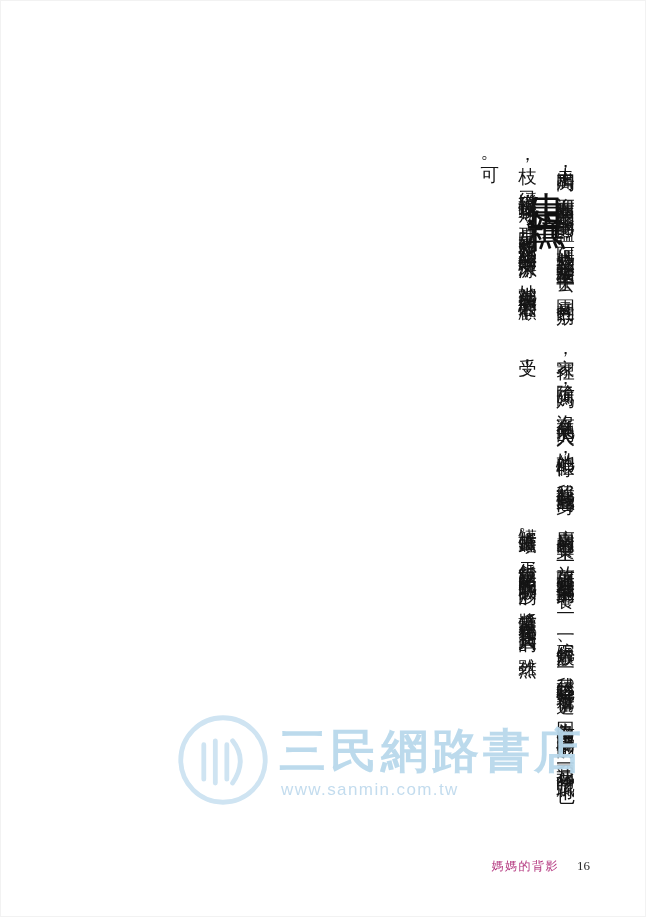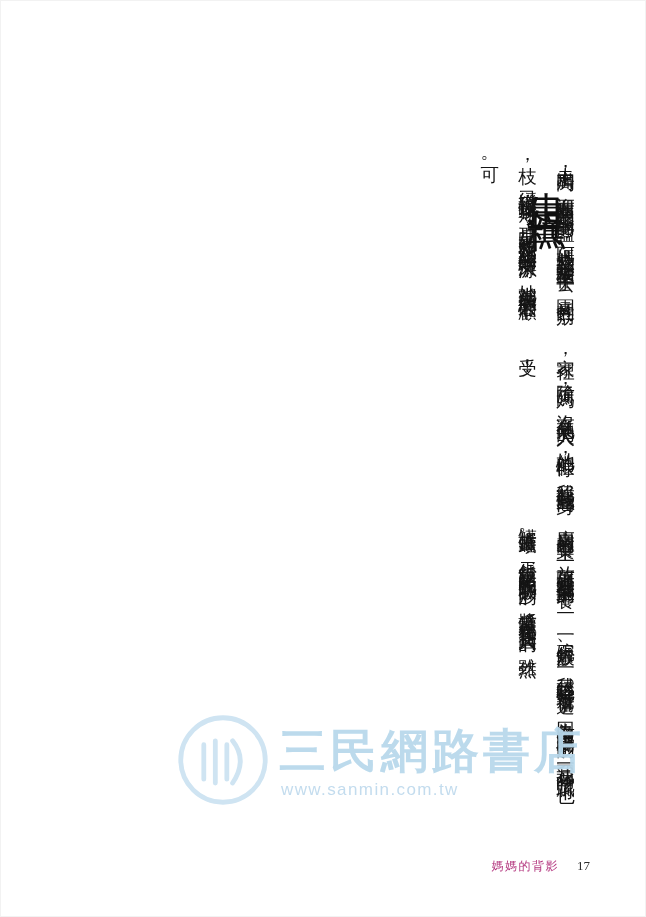--- a/index.html
+++ b/index.html
@@ -147,15 +147,15 @@
       <circle cx="50" cy="50" r="44" fill="none" stroke="#cfe4f2" stroke-width="5"></circle>
       <path d="M30 34 L30 70 M42 30 L42 74 M54 34 L54 70" stroke="#cfe4f2" stroke-width="5" fill="none" stroke-linecap="round"></path>
       <path d="M60 30 Q76 50 60 74" stroke="#cfe4f2" stroke-width="5" fill="none" stroke-linecap="round"></path>
     </svg>
     <div class="wm-title">三民網路書店</div>
     <div class="wm-sub">www.sanmin.com.tw</div>
   </div>
 
   <div class="footer">
     <span class="footer-label">媽媽的背影</span>
-    <span class="footer-page">17</span>
+    <span class="footer-page">16</span>
   </div>
 </div>
 
 </body></html>

